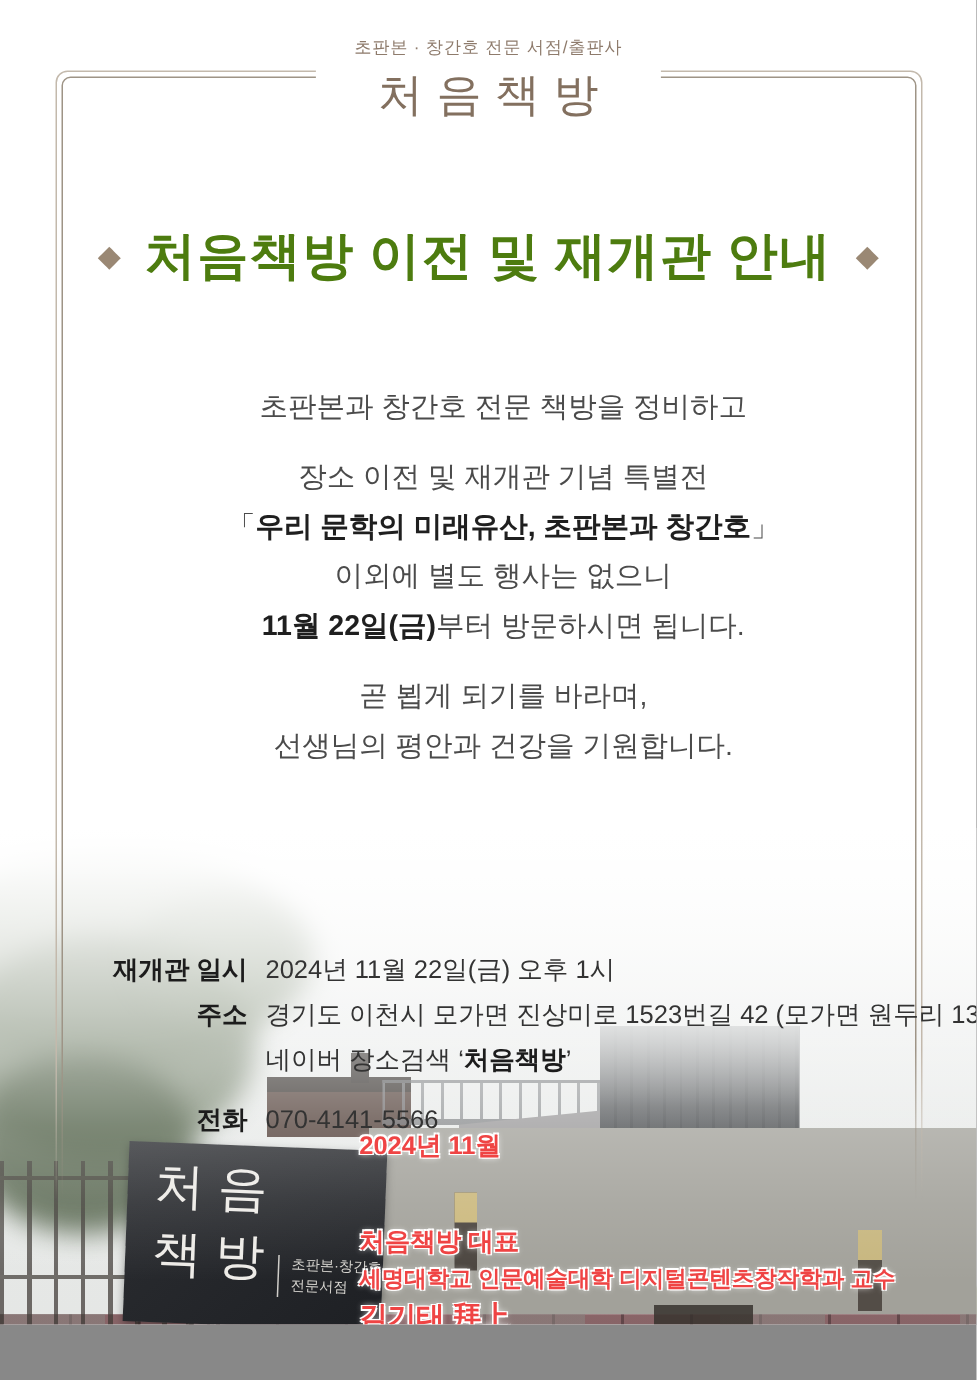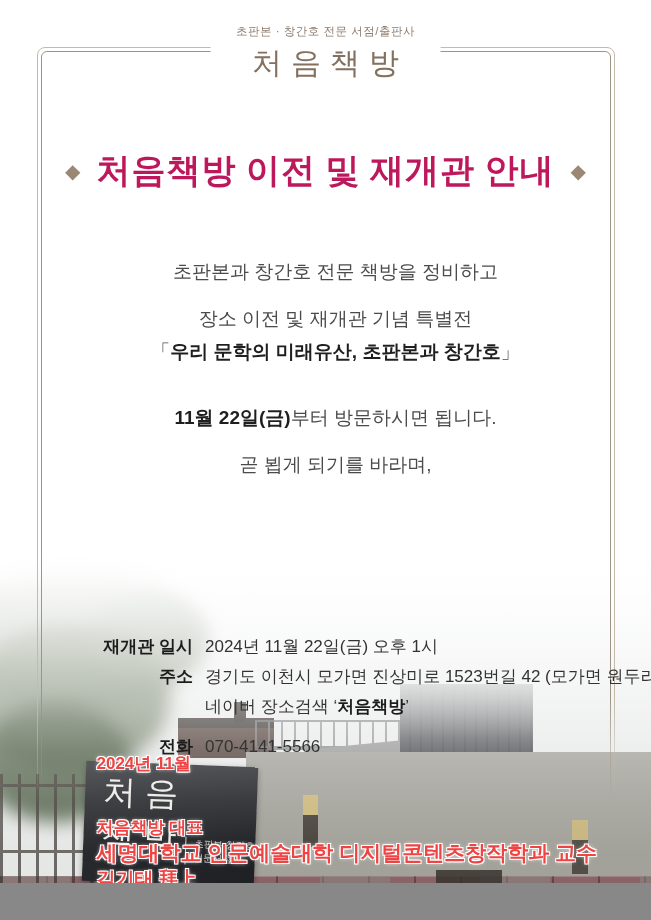--- a/index.html
+++ b/index.html
@@ -33,44 +33,44 @@
     font-size:30px;letter-spacing:9px;margin-right:-9px;color:#83705f;font-weight:500;
   }
   
   .title-row{
     position:absolute;top:148px;left:0;width:100%;z-index:5;
     display:flex;justify-content:center;align-items:center;gap:16px;
   }
   .title-row .diamond{font-size:20px;color:#9a8874;line-height:1;}
   .title-row .title{
     font-family:"Liberation Serif","DejaVu Serif",serif;
-    font-size:34px;font-weight:700;color:#be185d;letter-spacing:1px;white-space:nowrap;
+    font-size:34px;font-weight:700;color:#4d7c0f;letter-spacing:1px;white-space:nowrap;
   }
   
   .body-text{
     position:absolute;top:255px;left:0;width:100%;z-index:5;
     text-align:center;font-size:19px;line-height:33px;color:#4b4b4b;
   }
   .body-text p{margin:0 0 14px 0;padding-left:20px;}
   .body-text b{color:#1f1f1f;font-weight:700;}
   
   .details{position:absolute;top:632px;left:0;width:100%;z-index:10;font-size:17px;line-height:30px;color:#333;}
-  .details .row{display:flex;padding-left:28px;}
+  .details .row{display:flex;}
   .details .row.phone{margin-top:10px;}
   .details .label{flex:0 0 165px;text-align:right;font-weight:700;color:#1c1c1c;white-space:nowrap;}
   .details .value{margin-left:12px;white-space:nowrap;}
   .details .value b{color:#1c1c1c;}
   
   .signature{
     position:absolute;right:54px;top:752px;z-index:10;color:#ef4444;
     text-shadow:-1px -1px 0 #fff,1px -1px 0 #fff,-1px 1px 0 #fff,1px 1px 0 #fff,0 0 4px #fff;
   }
   .signature .sig-date{font-size:17px;font-weight:600;margin-bottom:40px;}
   .signature .sig-role1{font-size:17px;line-height:25px;font-weight:600;}
-  .signature .sig-role2{font-size:21px;line-height:25px;font-weight:600;white-space:nowrap;}
+  .signature .sig-role2{font-size:15px;line-height:25px;font-weight:600;white-space:nowrap;}
   .signature .sig-name{font-size:19px;line-height:27px;font-weight:700;}
   
   .photo{position:absolute;left:0;top:552px;width:651px;height:368px;z-index:2;overflow:hidden;}
   .photo .fog-base{position:absolute;inset:0;background:linear-gradient(180deg,#f4f5f4 0%,#e9ebea 35%,#e4e6e4 100%);}
   .tree-blob{position:absolute;border-radius:50%;filter:blur(9px);}
   .tree1{left:-50px;top:10px;width:250px;height:150px;background:#8e9a85;opacity:.75;}
   .tree2{left:-30px;top:70px;width:200px;height:150px;background:#68775e;opacity:.8;}
   .tree3{left:-20px;top:150px;width:150px;height:120px;background:#4c5c43;opacity:.85;}
   .tree4{left:90px;top:40px;width:120px;height:90px;background:#7c8a72;opacity:.6;}
   .roofhouse{position:absolute;left:178px;top:166px;width:96px;height:40px;background:linear-gradient(180deg,#35302c 0 10px,#53413a 10px 100%);}
@@ -207,25 +207,26 @@
     <span class="diamond">◆</span>
   </div>
 
   <div class="body-text">
     <p>
       <span>초판본과 창간호 전문 책방을 정비하고</span><br>
     </p>
     <p>
       <span>장소 이전 및 재개관 기념 특별전</span><br>
       <span>「</span><b>우리 문학의 미래유산, 초판본과 창간호</b><span>」</span><br>
-      <br>
+      <span>이외에 별도 행사는 없으니</span><br>
       <b>11월 22일(금)</b><span>부터 방문하시면 됩니다.</span><br>
     </p>
     <p>
       <span>곧 뵙게 되기를 바라며,</span><br>
+      <span>선생님의 평안과 건강을 기원합니다.</span>
     </p>
   </div>
 
   <div class="details">
     <div class="row">
       <div class="label">재개관 일시</div>
       <div class="value">2024년 11월 22일(금) 오후 1시</div>
     </div>
     <div class="row">
       <div class="label">주소</div>

